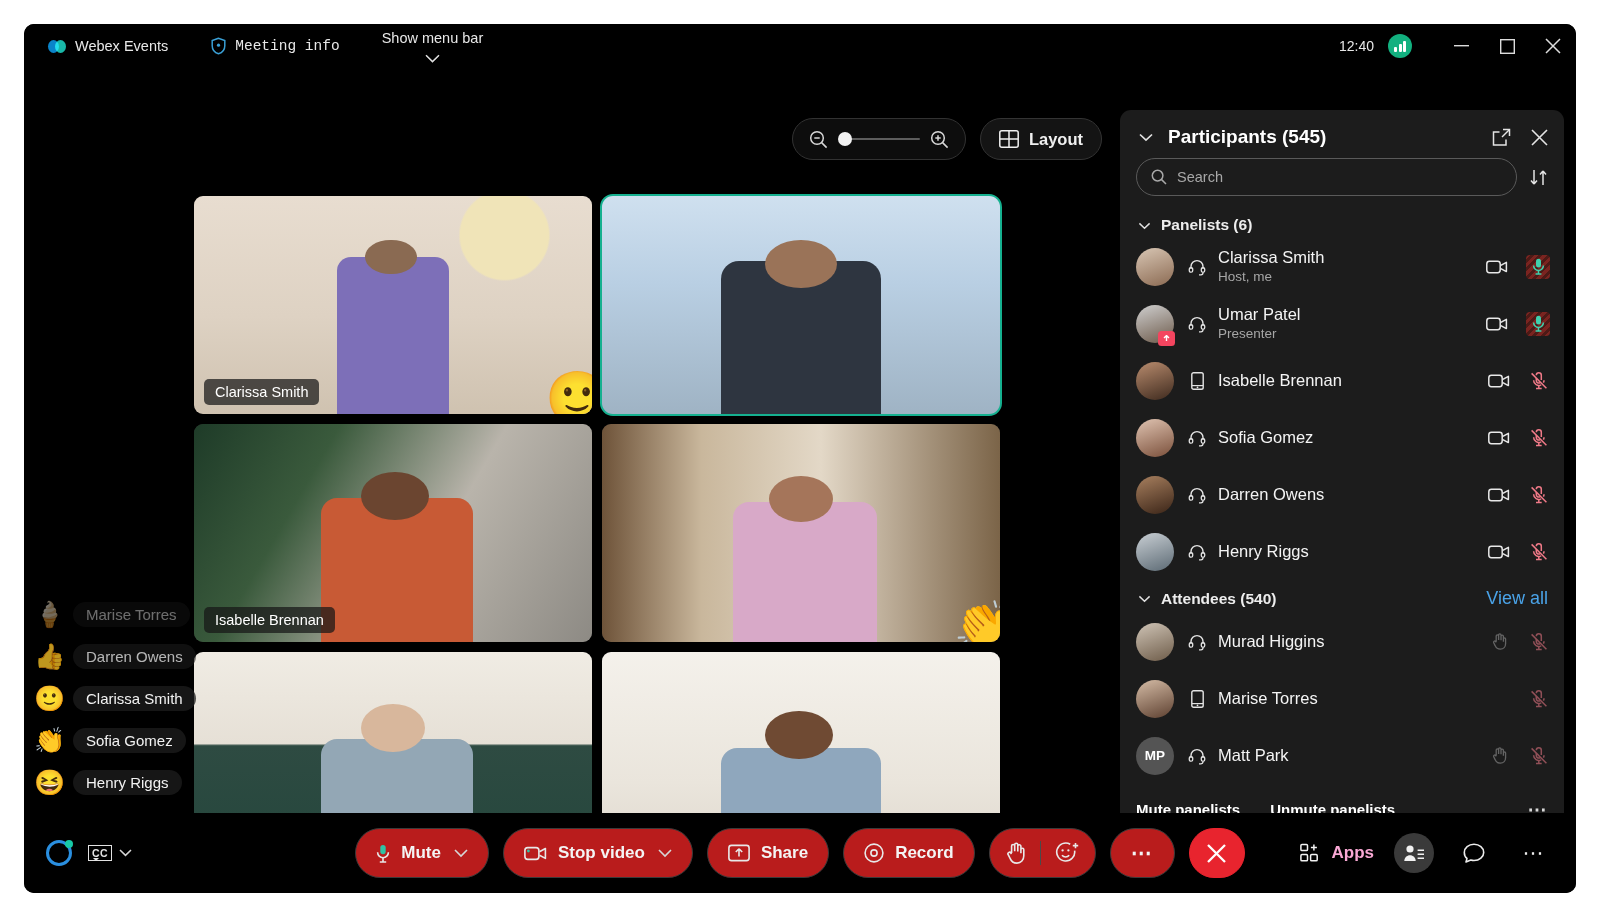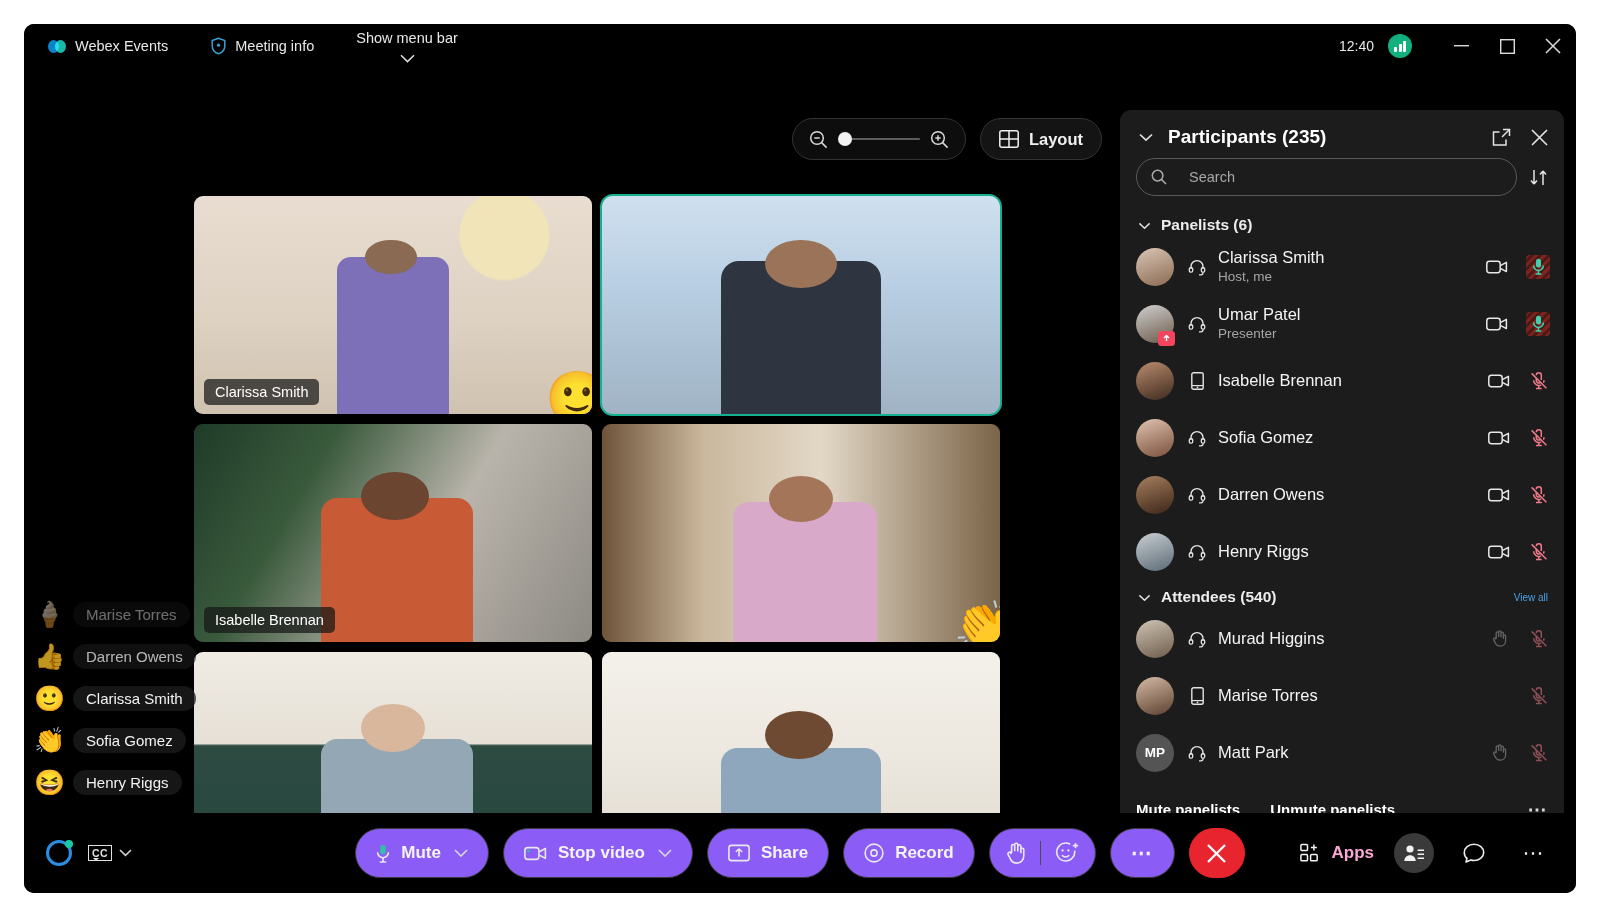--- a/index.html
+++ b/index.html
@@ -20,21 +20,21 @@
 
   
   .titlebar {
     height: 44px; flex: 0 0 44px;
     display: flex; align-items: center;
     background: #000; color: #e8e8e8;
     padding-left: 14px;
     font-size: 14.5px;
   }
   .tb-item { display: flex; align-items: center; gap: 8px; padding: 5px 10px; border-radius: 6px; cursor: default; }
-  .tb-item:nth-child(2) { margin-left: 22px; }
+  .tb-item:nth-child(2) { margin-left: 22px; font-family: Liberation Mono, monospace; }
   .tb-item:nth-child(3) { margin-left: 22px; flex-direction: column; }
   .webex-logo { width: 19px; height: 15px; position: relative; }
   .webex-logo i {
     position: absolute; top: 1px; width: 11px; height: 13px; border-radius: 50%;
   }
   .webex-logo i.l { left: 0; background: #0a84c9; }
   .webex-logo i.r { left: 7px; background: #19b8a8; mix-blend-mode: screen; }
   .tb-spacer { flex: 1; }
   .tb-time { font-size: 14px; color: #e8e8e8; margin-right: 14px; }
   .net-badge {
@@ -148,36 +148,36 @@
   .p-head {
     display: flex; align-items: center; gap: 12px;
     padding: 16px 16px 10px 16px; color: #fff;
   }
   .p-title { font-size: 19px; font-weight: 700; flex: 1; }
   .p-ico { color: #e4e4e4; display: flex; align-items: center; justify-content: center; cursor: default; }
   .chev { width: 20px; height: 20px; color: #e0e0e0; }
   .searchrow { display: flex; align-items: center; gap: 12px; padding: 0 16px 12px 16px; }
   .search {
     flex: 1; height: 38px; border: 1px solid #5a5a5a; border-radius: 19px;
-    display: flex; align-items: center; gap: 22px; padding: 0 14px;
+    display: flex; align-items: center; gap: 10px; padding: 0 14px;
     color: #a8a8a8; font-size: 14.5px; background: transparent;
   }
   .search input {
     background: transparent; border: 0; outline: 0; color: #e6e6e6;
     font-family: "Liberation Sans", sans-serif; font-size: 14.5px; width: 100%;
   }
   .search input::placeholder { color: #a8a8a8; }
 
   .p-scroll { flex: 1; overflow: hidden; padding-bottom: 4px; }
   .grouphdr {
     display: flex; align-items: center; gap: 8px;
     padding: 8px 16px 4px 16px; color: #ededed; font-size: 15.5px; font-weight: 700;
   }
   .grouphdr .gspace { flex: 1; }
-  .viewall { color: #4aa3e8; font-size: 10px; font-weight: 400; cursor: default; }
+  .viewall { color: #4aa3e8; font-size: 18px; font-weight: 400; cursor: default; }
 
   .prow {
     display: flex; align-items: center; gap: 0;
     padding: 6px 14px 6px 16px; height: 57px;
   }
   .av {
     width: 38px; height: 38px; border-radius: 50%; flex: 0 0 38px;
     position: relative; overflow: visible; margin-right: 12px;
   }
   .av .face { position: absolute; inset: 0; border-radius: 50%; overflow: hidden; }
@@ -231,21 +231,21 @@
   .cc-box {
     border: 1.6px solid #e2e2e2; border-radius: 0; font-size: 10.5px; font-weight: 700;
     padding: 1px 3px; letter-spacing: .3px; position: relative;
   }
   .cc-box::after { content:''; position:absolute; left:4px; bottom:-4px; border:3px solid transparent; border-top-color:#e2e2e2; }
 
   .bb-center { position: absolute; left: 0; right: 0; display: flex; justify-content: center; align-items: center; gap: 14px; pointer-events: none; }
   .ctl {
     height: 50px; border: 1px solid #3a3a3a; border-radius: 25px;
     display: flex; align-items: center; gap: 11px; padding: 0 20px;
-    color: #f4f4f4; font-size: 17px; font-weight: 700; background: #8b5cf6;
+    color: #f4f4f4; font-size: 17px; font-weight: 700; background: #b91c1c;
     pointer-events: auto;
   }
   .ctl .cchev { color: #d6d6d6; margin-left: 2px; }
   .ctl.split { padding: 0 16px; gap: 14px; }
   .ctl .divider { width: 1px; height: 24px; background: #4a4a4a; }
   .ctl.more { padding: 0 20px; font-size: 21px; letter-spacing: 2px; }
   .ctl.leave {
     background: #e8242e; border-color: #e8242e; width: 56px; padding: 0;
     justify-content: center;
   }
@@ -397,21 +397,21 @@
       </div>
     </div>
 
     <div class="panel">
       <div class="p-head">
         <span class="p-ico">
           <svg class="chev" viewBox="0 0 20 20" fill="none">
               <path d="M4 7.5 10 13.2 16 7.5" stroke="#e0e0e0" stroke-width="1.7"></path>
             </svg>
         </span>
-        <span class="p-title">Participants (235)</span>
+        <span class="p-title">Participants (545)</span>
         <span class="p-ico">
           <svg width="19" height="19" viewBox="0 0 19 19" fill="none">
               <path d="M11 1.5h6.5V8" stroke="#e4e4e4" stroke-width="1.5"></path>
               <path d="M17.5 1.5 10 9" stroke="#e4e4e4" stroke-width="1.5"></path>
               <path d="M14 11.5v5.5H1.5V4H7.5" stroke="#e4e4e4" stroke-width="1.5"></path>
             </svg>
         </span>
         <span class="p-ico" style="margin-left:8px">
           <svg width="17" height="17" viewBox="0 0 17 17">
               <path d="M1 1 16 16M16 1 1 16" stroke="#e4e4e4" stroke-width="1.6"></path>

